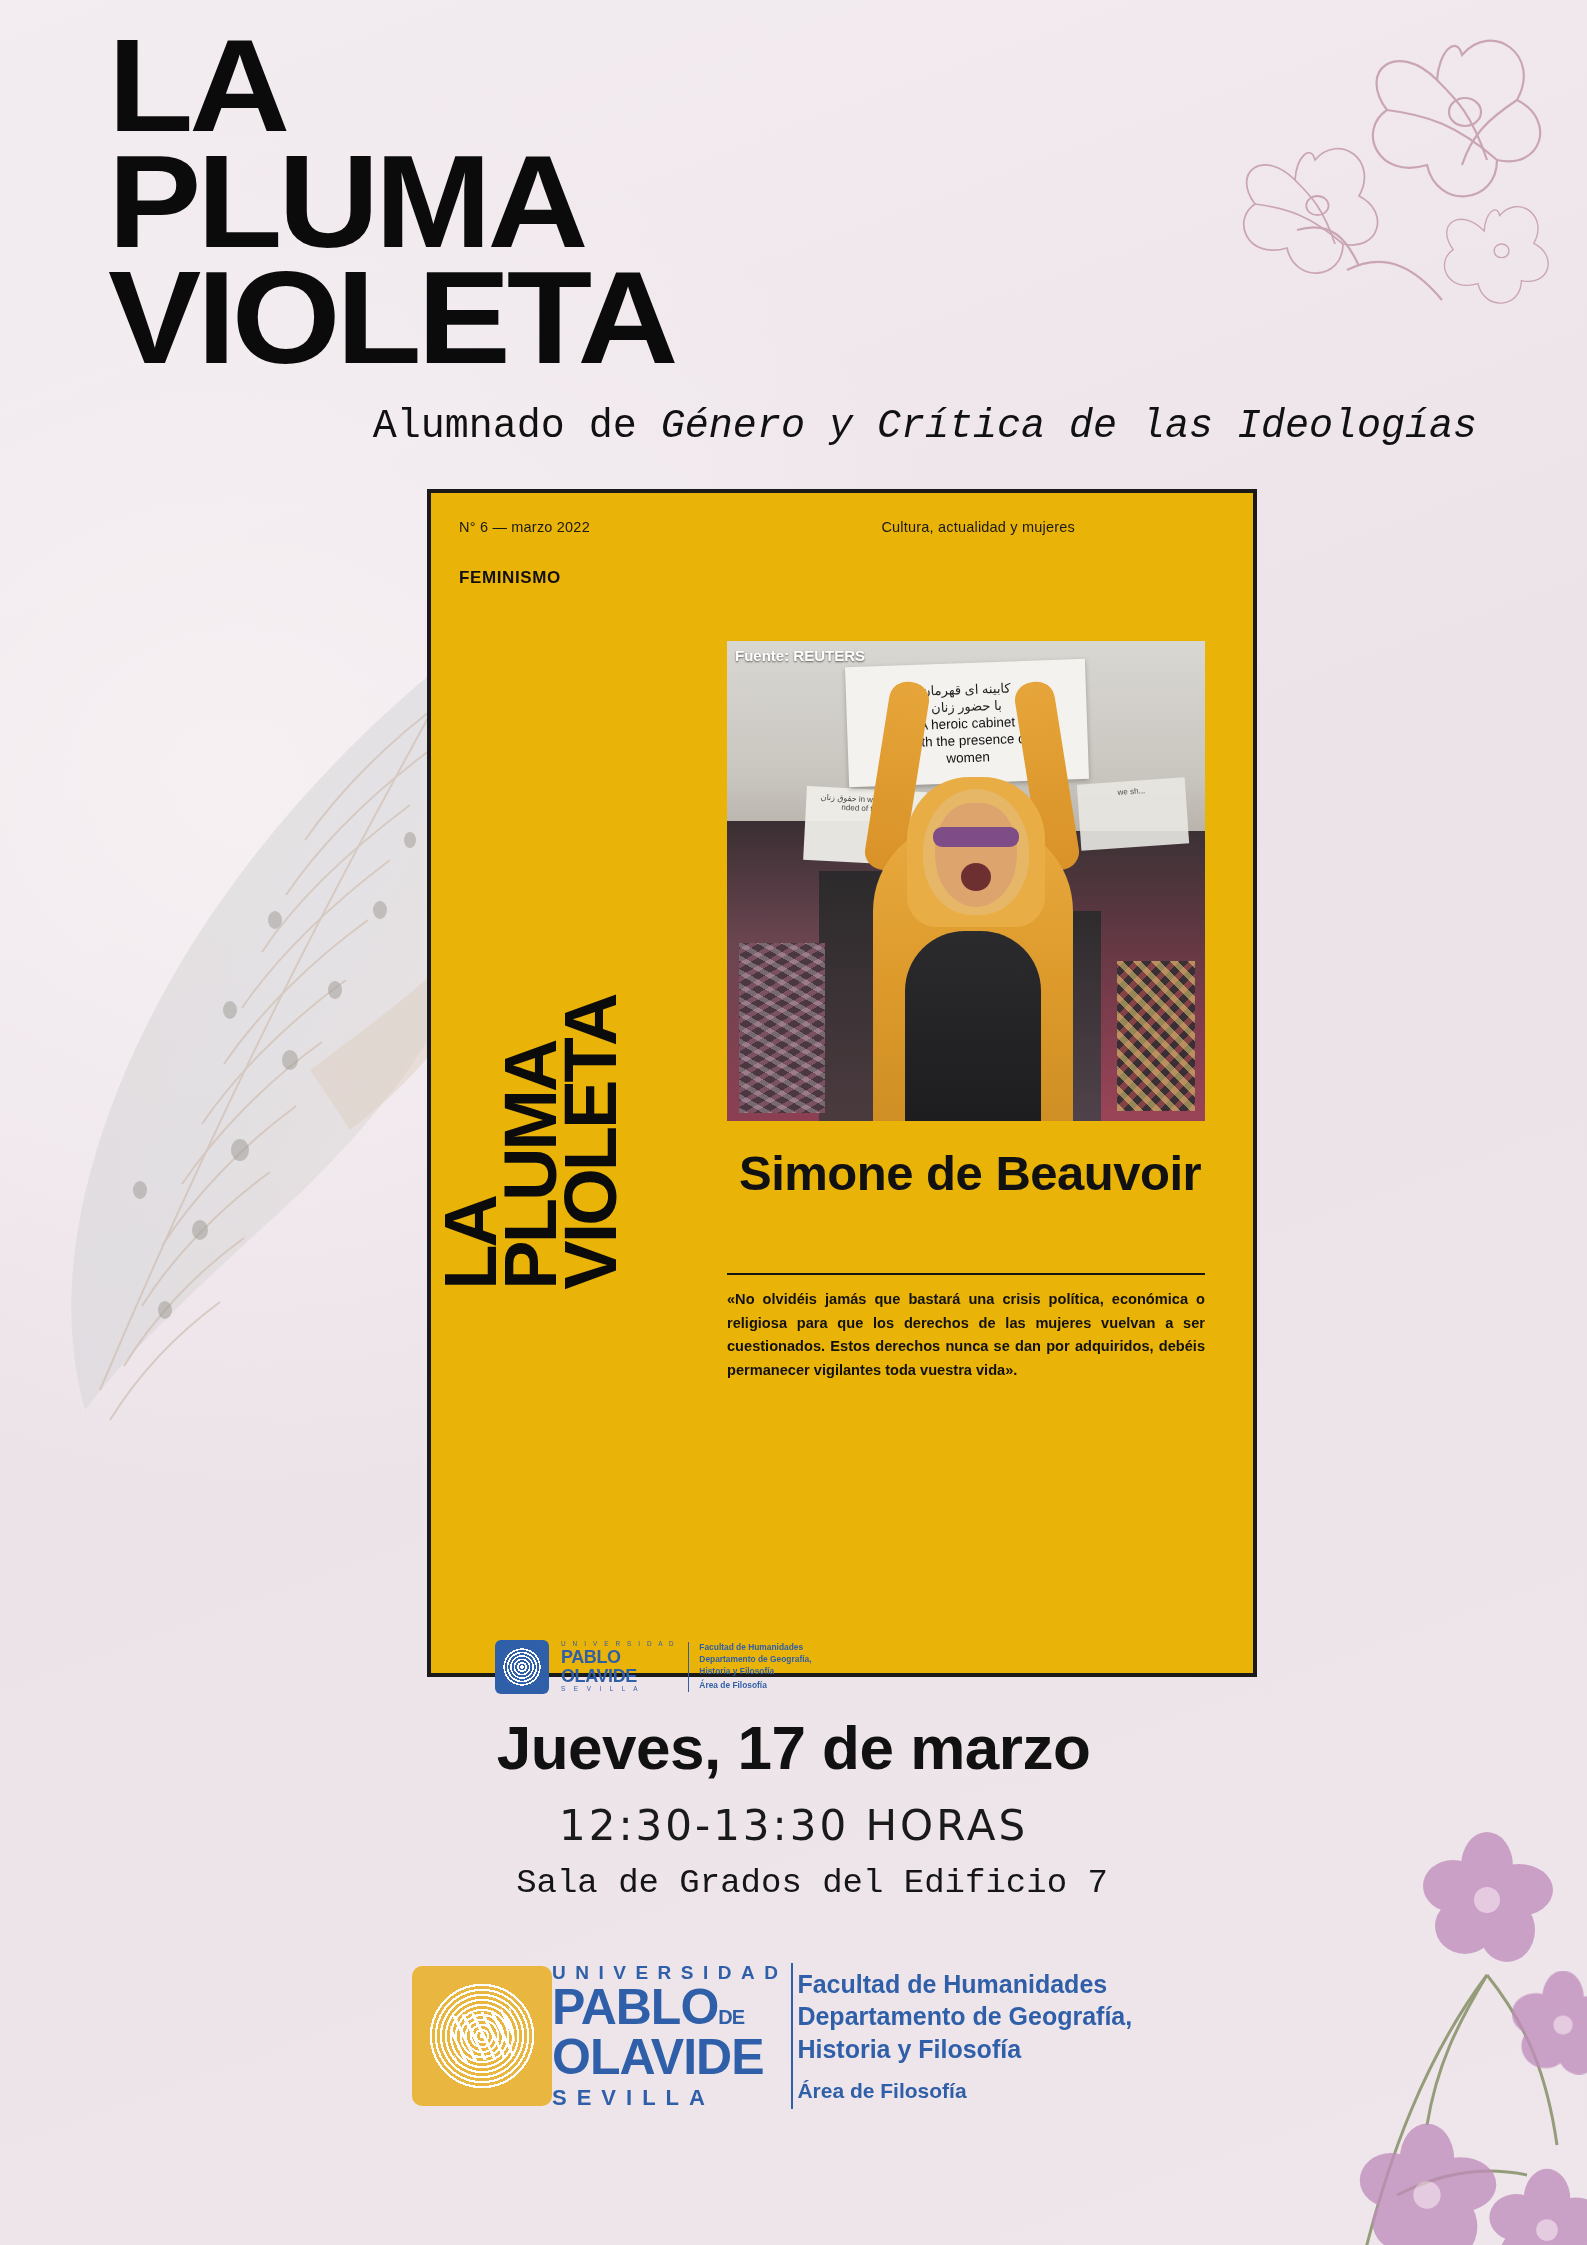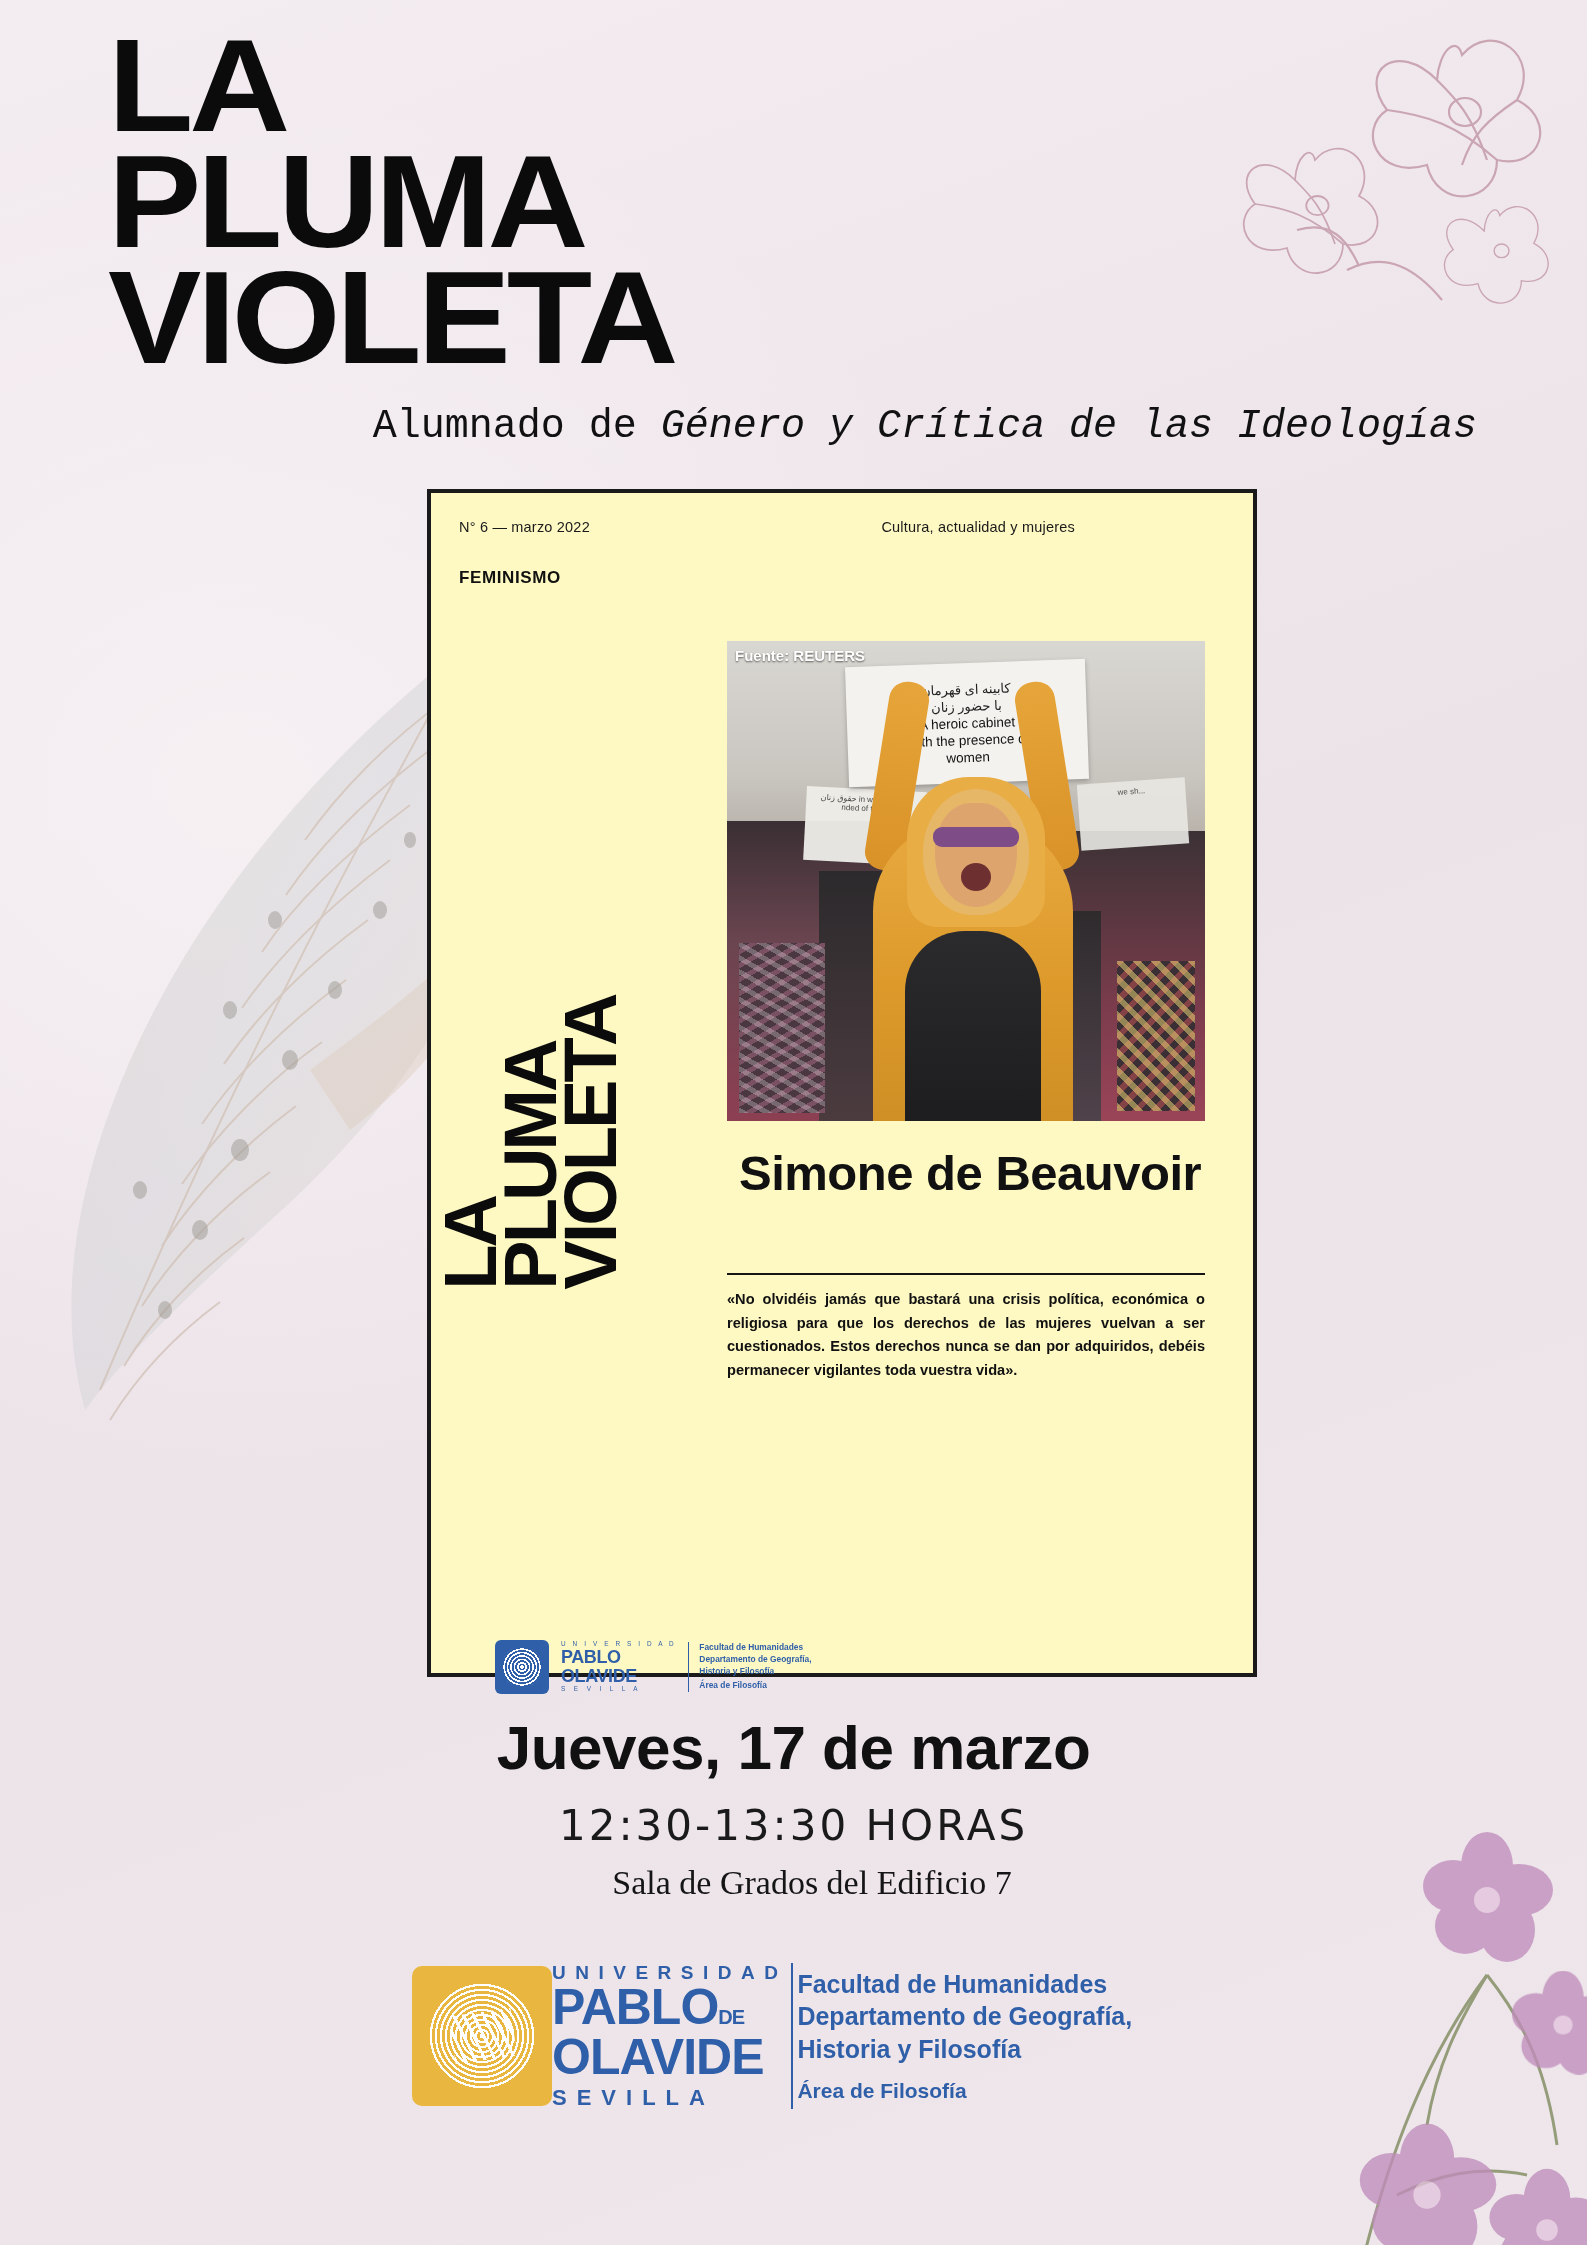--- a/index.html
+++ b/index.html
@@ -53,21 +53,21 @@
     white-space: nowrap;
   }
   .subtitle .ital { font-style: italic; }
 
   
   .cover-frame {
     position: absolute;
     left: 427px; top: 489px;
     width: 830px; height: 1188px;
     border: 4px solid #1a1a1a;
-    background: #fef9c3;
+    background: #eab308;
     padding: 26px 28px;
   }
   .cover-head {
     display: flex; justify-content: space-between; align-items: flex-start;
     font-size: 15px; color: #1a1a1a; letter-spacing: .2px;
   }
   .cover-head .issue { font-size: 14.5px; }
   .cover-head .tagline { font-size: 14.5px; margin-right: 150px; }
   .cover-kicker {
     margin-top: 33px;
@@ -249,21 +249,21 @@
   .event .date {
     font-weight: bold; font-size: 62px; color: #111; letter-spacing: -.5px;
   }
   .event .hours {
     margin-top: 18px;
     font-size: 42px; color: #1a1a1a; letter-spacing: 3px;
     font-family: "DejaVu Sans", sans-serif;
   }
   .event .place {
     margin-top: 14px;
-    font-family: Liberation Serif, serif;
+    font-family: Liberation Mono, monospace;
     font-size: 34px; color: #151515; padding-left: 37px;
   }
 
   
   .footer-logo {
     position: absolute; left: 412px; top: 1963px;
     display: flex; align-items: center; 
   }
   .footer-logo .seal-big {
     width: 140px; height: 140px; border-radius: 10px;

